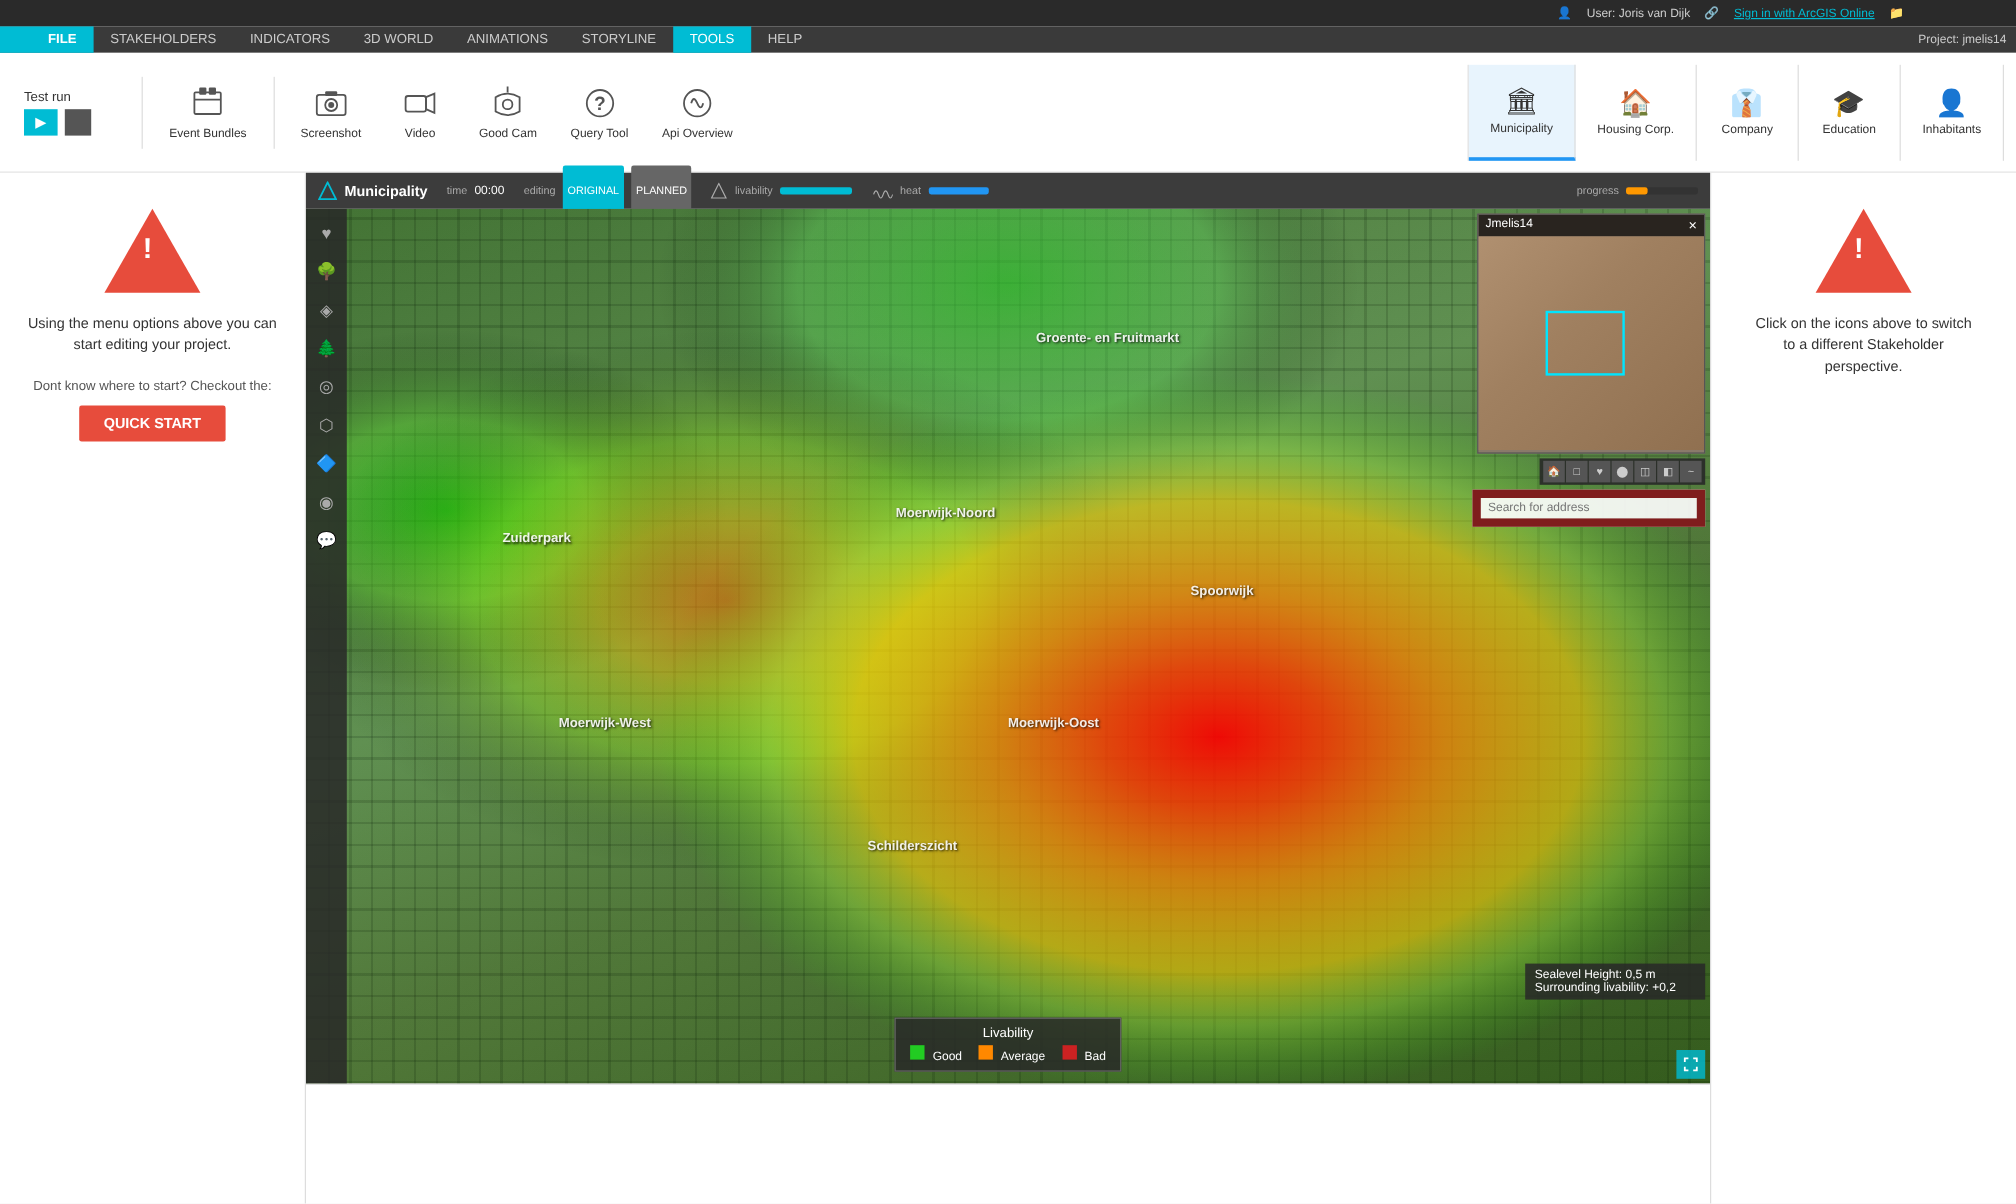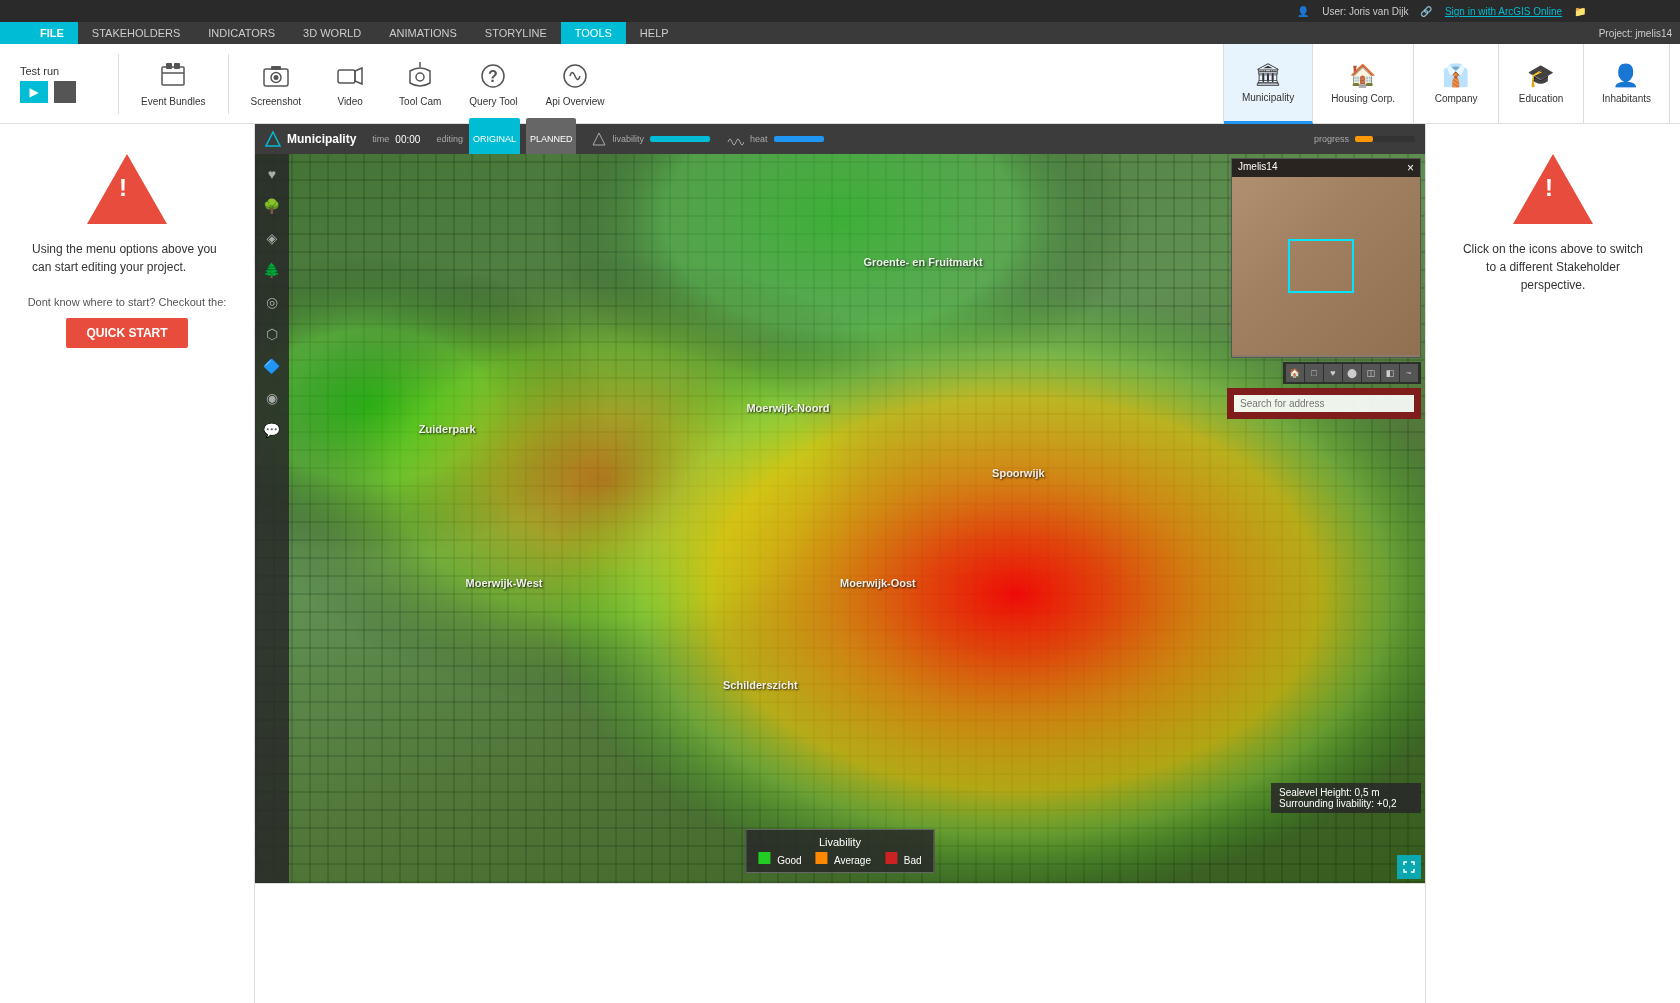--- a/index.html
+++ b/index.html
@@ -37,21 +37,21 @@
       text-transform: uppercase;
     }
     .menu-item.active { background: #00bcd4; color: #fff; }
     .menu-item.file { background: #00bcd4; color: #fff; font-weight: bold; padding-left: 40px; }
 
     
     .toolbar {
       display: flex;
       align-items: center;
       background: #fff;
-      height: 80px;
+      height: 100px;
       border-bottom: 1px solid #ddd;
       padding: 0 10px;
       gap: 0;
     }
     .toolbar-left {
       display: flex;
       flex-direction: column;
       justify-content: center;
       padding: 0 10px;
       min-width: 100px;
@@ -141,21 +141,21 @@
     }
     .warning-triangle::after {
       content: '!';
       position: absolute;
       top: 20px;
       left: -8px;
       color: #fff;
       font-size: 24px;
       font-weight: bold;
     }
-    .left-panel-text { font-size: 12px; color: #333; text-align: left; line-height: 1.5; margin-bottom: 20px; margin-left: 12px; }
+    .left-panel-text { font-size: 12px; color: #333; text-align: center; line-height: 1.5; margin-bottom: 20px; }
     .dont-know-text { font-size: 11px; color: #555; text-align: center; margin-bottom: 10px; }
     .quick-start-btn {
       background: #e74c3c;
       color: #fff;
       border: none;
       padding: 8px 20px;
       font-size: 12px;
       font-weight: bold;
       cursor: pointer;
       border-radius: 2px;
@@ -471,21 +471,21 @@
   </div>
 
   <div class="toolbar-btn">
     <div class="toolbar-btn-icon">
       <svg width="30" height="30" viewBox="0 0 30 30">
         <path d="M5 10 Q15 4 25 10 L25 22 Q15 28 5 22 Z" fill="none" stroke="#555" stroke-width="1.5"></path>
         <circle cx="15" cy="16" r="4" fill="none" stroke="#555" stroke-width="1.5"></circle>
         <line x1="15" y1="1" x2="15" y2="6" stroke="#555" stroke-width="1.5"></line>
       </svg>
     </div>
-    <span class="toolbar-btn-label">Tool Cam</span>
+    <span class="toolbar-btn-label">Good Cam</span>
   </div>
 
   <div class="toolbar-btn">
     <div class="toolbar-btn-icon">
       <svg width="30" height="30" viewBox="0 0 30 30">
         <circle cx="15" cy="15" r="11" fill="none" stroke="#555" stroke-width="1.5"></circle>
         <text x="10" y="21" font-size="16" fill="#555" font-weight="bold">?</text>
       </svg>
     </div>
     <span class="toolbar-btn-label">Query Tool</span>

